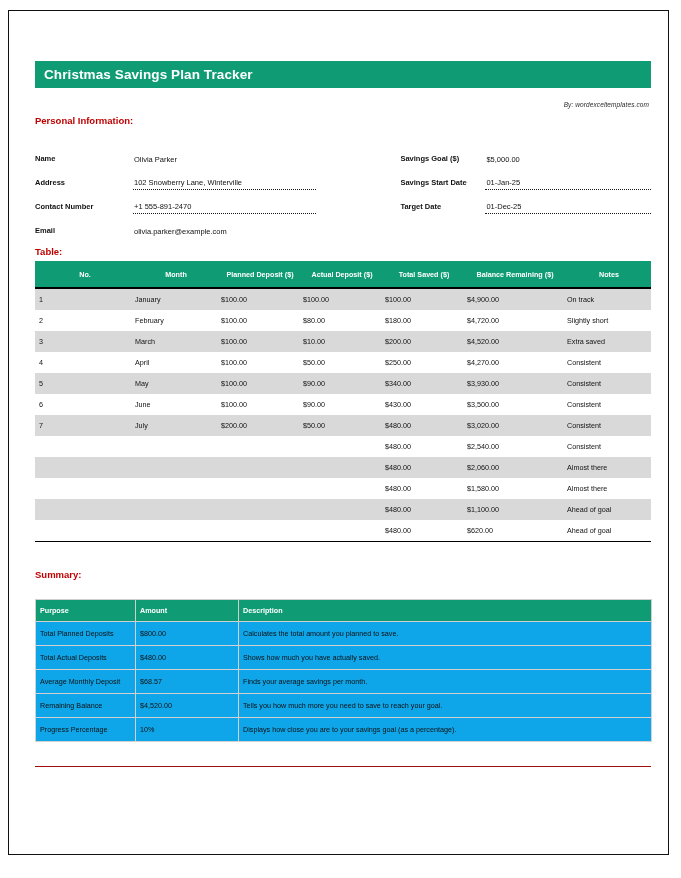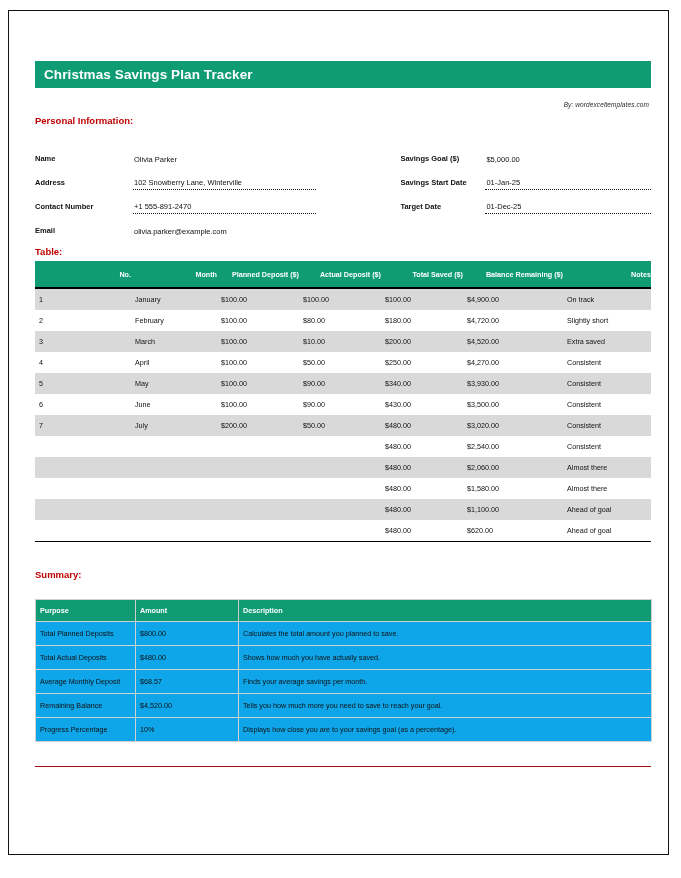--- a/index.html
+++ b/index.html
@@ -108,21 +108,21 @@
   table.data-table {
     border-collapse: collapse;
     width: 616px;
     table-layout: fixed;
     font-size: 7.2px;
   }
   table.data-table thead th {
     background: #0f9c74;
     color: #ffffff;
     font-weight: bold;
-    text-align: right;
+    text-align: center;
     font-size: 7.2px;
     padding: 6px 0 6px 4px;
     border: none;
     height: 14px;
   }
   table.data-table thead tr {
     border-bottom: 2px solid #000000;
   }
   table.data-table tbody td {
     padding: 6px 0 6px 4px;

